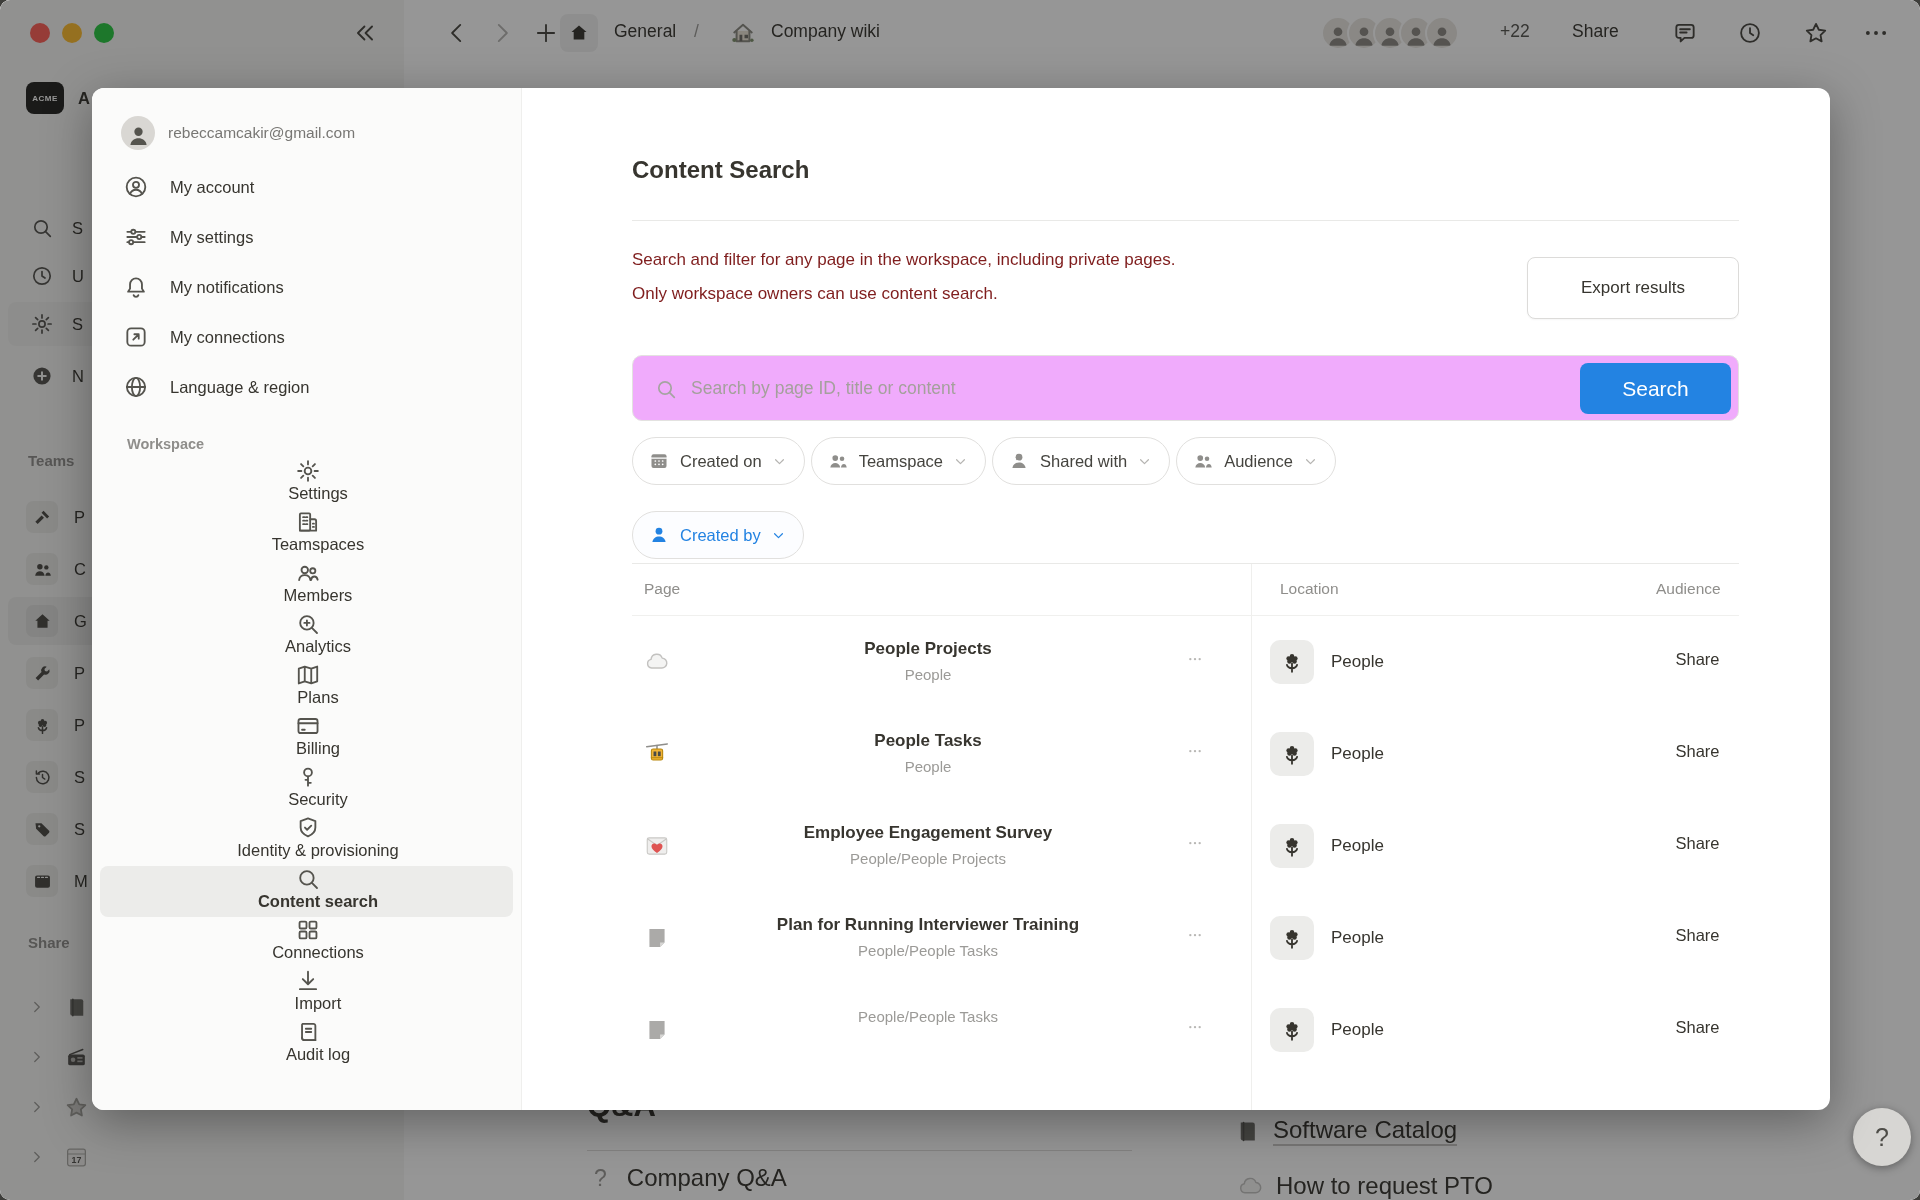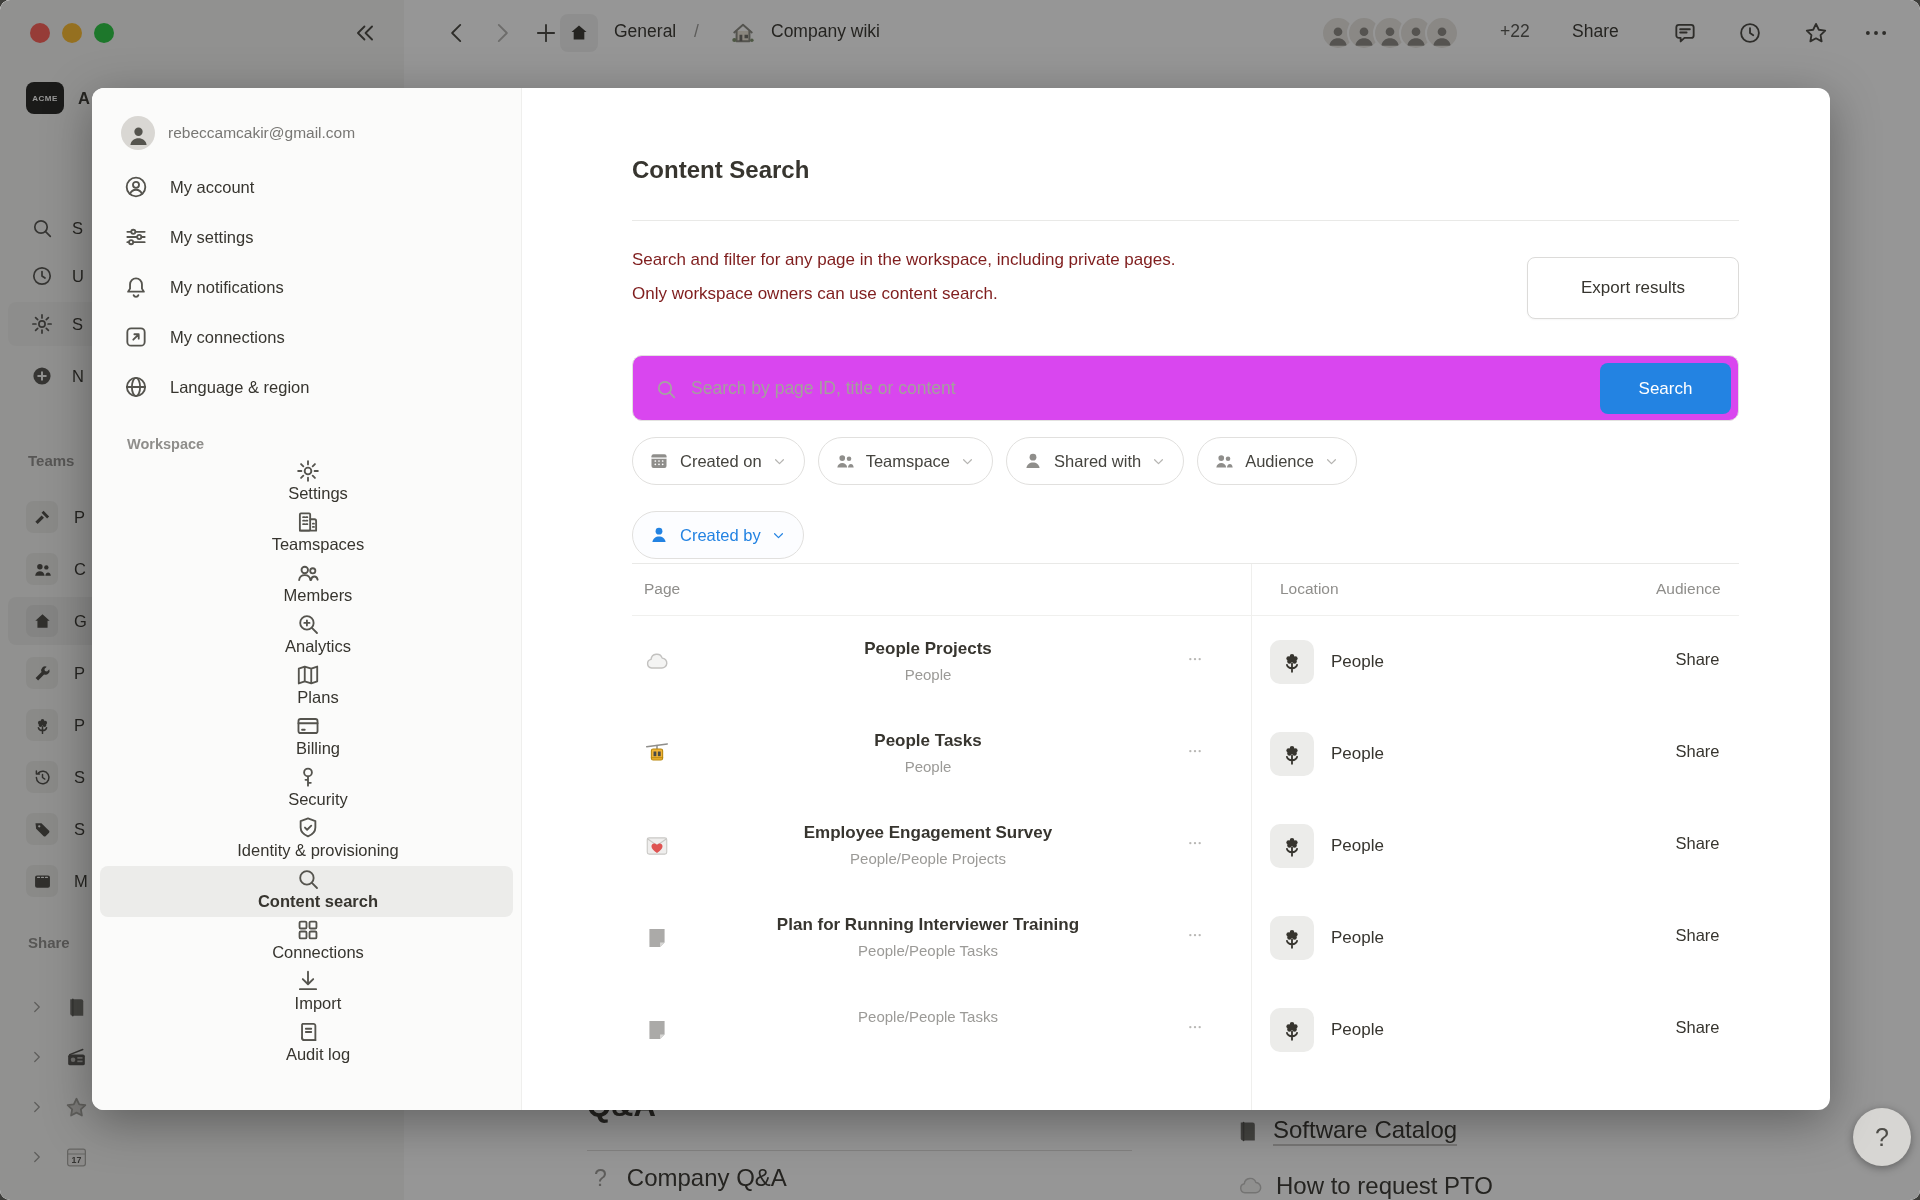--- a/index.html
+++ b/index.html
@@ -62,26 +62,26 @@
   .m-item.active { background:#ECECEA; font-weight:700; }
   .ws-lbl { margin:24px 0 6px 35px; font-size:14.5px; font-weight:600; color:#8F8E8B; }
   .m-ws .m-item { height:51px;flex-direction:column; }
 
   .m-main { position:absolute; left:540px; top:0; width:1107px; height:100%; overflow:hidden; }
   .m-title { margin-top:68px; font-size:24px; font-weight:600; color:#37352F; }
   .m-div { margin-top:36px; height:1px; background:#E9E9E7; }
   .desc-wrap { position:relative; margin-top:22px; }
   .desc-line { font-size:17px; line-height:34px; color:#7f1d1d; max-width:1180px; }
   .export-btn { position:absolute; right:0; top:14px; width:212px; height:62px; border:1px solid #DCDBD9; border-radius:8px; background:#fff; font-size:17px; color:#37352F; display:flex; align-items:center; justify-content:center; box-shadow:0 1px 2px rgba(0,0,0,0.04); }
-  .searchbar { position:relative; margin-top:44px; height:66px; border:1px solid #E3E2E0; border-radius:10px; background:#d946ef; }
+  .searchbar { position:relative; margin-top:44px; height:66px; border:1px solid #E3E2E0; border-radius:10px; background:#f0abfc; }
   .searchbar .icon.mag { position:absolute; left:21px; top:21px; width:24px; height:24px; color:#A5A4A1; }
   .searchbar input { position:absolute; left:58px; top:1px; height:62px; width:900px; border:none; outline:none; font-size:17.5px; color:#37352F; font-family:inherit; background:transparent; }
   .searchbar input::placeholder { color:#A4A09C; }
-  .search-btn { position:absolute; right:7px; top:7px; width:131px; height:51px; background:#2383E2; color:#fff; border:none; border-radius:8px; font-size:17px; font-weight:500; display:flex; align-items:center; justify-content:center; }
-  .chips { display:flex; gap:13px; margin-top:16px; }
+  .search-btn { position:absolute; right:7px; top:7px; width:151px; height:51px; background:#2383E2; color:#fff; border:none; border-radius:8px; font-size:21px; font-weight:500; display:flex; align-items:center; justify-content:center; }
+  .chips { display:flex; gap:6px; margin-top:16px; }
   .chips.row2 { margin-top:26px; }
   .chip { height:48px; border:1px solid #E1E0DE; border-radius:24px; background:#fff; display:flex; align-items:center; padding:0 16px 0 15px; font-size:16.5px; color:#45443F; }
   .chip .lead { width:22px; height:22px; color:#8F8E8B; margin-right:10px; }
   .chip .chev { width:17px; height:17px; color:#B5B4B1; margin-left:9px; }
   .chip.active { color:#2383E2; background:#FCFDFF; }
   .chip.active .lead, .chip.active .chev { color:#2383E2; }
 
   .table { position:relative; margin-top:4px; }
   .thead { position:relative; height:53px; border-top:1px solid #E9E9E7; border-bottom:1px solid #F0F0EE; }
   .th { position:absolute; top:16px; font-size:15.5px; color:#8F8E8B; }

